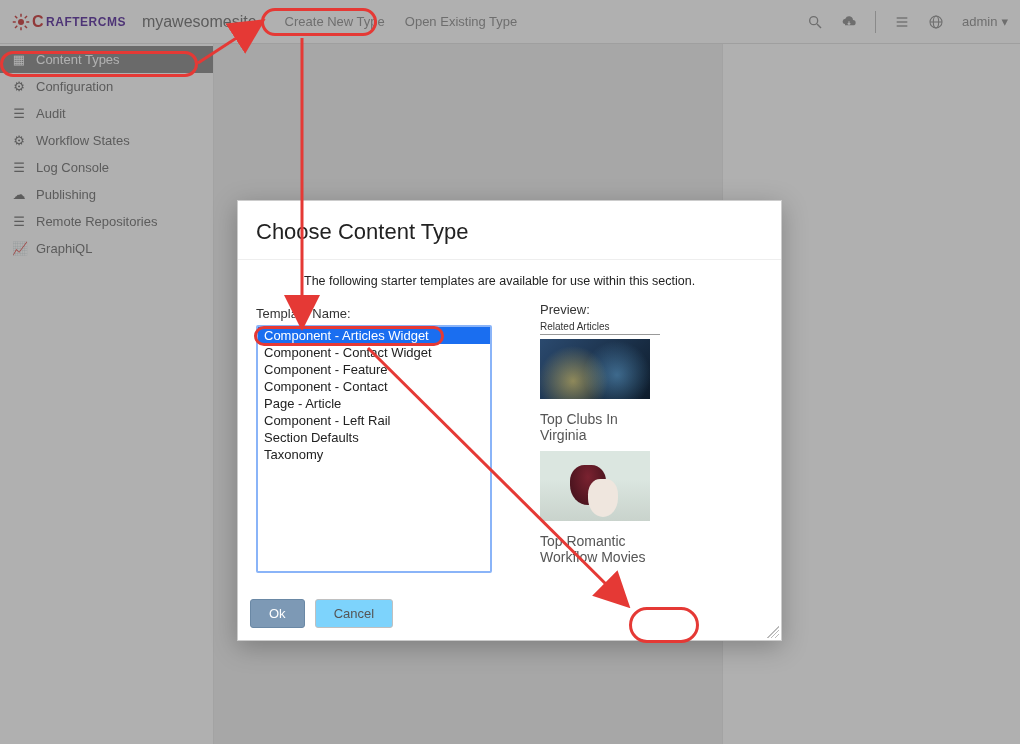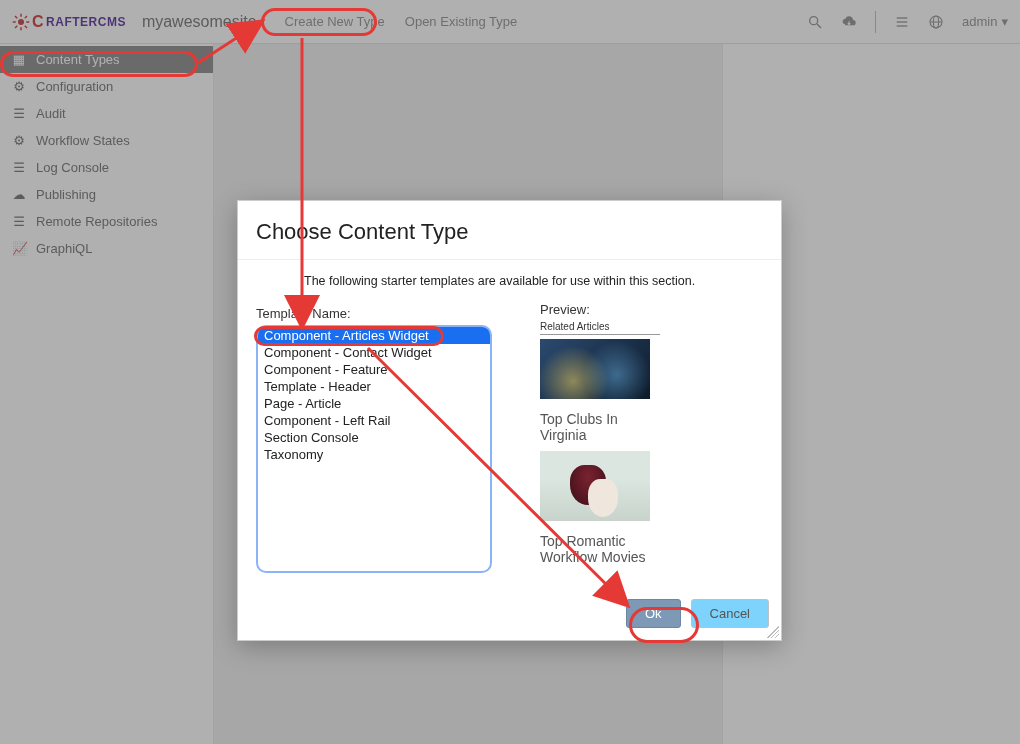--- a/index.html
+++ b/index.html
@@ -127,21 +127,21 @@
     .dialog-title { font-size: 22px; color: #222; }
     .dialog-body { padding: 14px 18px 18px; }
     .dialog-desc { font-size: 12.5px; color: #222; margin-bottom: 14px; margin-left: 48px; }
     .columns { display: flex; gap: 48px; align-items: flex-end; }
     .col-label { font-size: 13px; margin-bottom: 4px; }
 
     .listbox {
       width: 236px;
       height: 248px;
       border: 2px solid #8ab4f8;
-      border-radius: 10px;
+      border-radius: 2px;
       overflow: auto;
       font-size: 13px;
     }
     .listbox .opt {
       padding: 1px 6px;
       color: #222;
       cursor: pointer;
       white-space: nowrap;
     }
     .listbox .opt.selected {
@@ -181,21 +181,20 @@
       border-radius: 40% 40% 50% 50%;
     }
     .preview-img2::after {
       content:""; position:absolute; left:48px; top:28px; width:30px; height:38px;
       background: #efe6de;
       border-radius: 40% 40% 50% 50%;
     }
 
     .dialog-footer {
       display:flex;
-      justify-content:flex-end;
       gap: 10px;
       padding: 8px 12px 12px;
     }
     .btn {
       padding: 6px 18px;
       border: 1px solid #c0c0c0;
       background: #7dd3fc;
       color: #555;
       border-radius: 3px;
       cursor: pointer;
@@ -336,24 +335,24 @@
   </div>
   <div class="dialog-body">
     <div class="dialog-desc">The following starter templates are available for use within this section.</div>
     <div class="columns">
       <div>
         <div class="col-label">Template Name:</div>
         <div class="listbox" id="listbox">
             <div class="opt selected">Component - Articles Widget</div>
             <div class="opt">Component - Contact Widget</div>
             <div class="opt">Component - Feature</div>
-            <div class="opt">Template - Header</div>
+            <div class="opt">Component - Contact</div>
             <div class="opt">Page - Article</div>
             <div class="opt">Component - Left Rail</div>
-            <div class="opt">Section Console</div>
+            <div class="opt">Section Defaults</div>
             <div class="opt">Taxonomy</div>
           </div>
       </div>
       <div class="preview-col">
         <div class="col-label">Preview:</div>
         <div class="preview-box">
           <div class="preview-title">Related Articles</div>
           <div class="preview-img"></div>
           <div class="preview-cap">Top Clubs In Virginia</div>
           <div class="preview-img2"></div>

